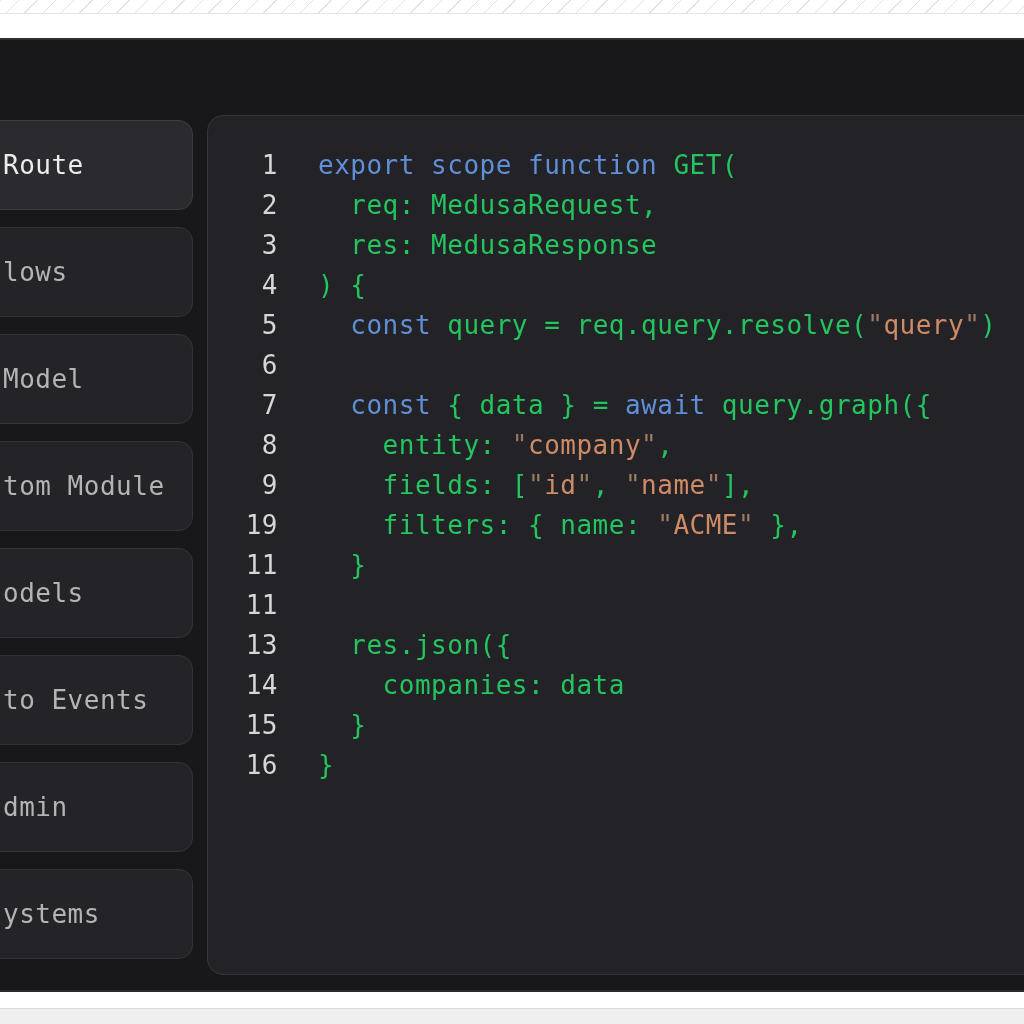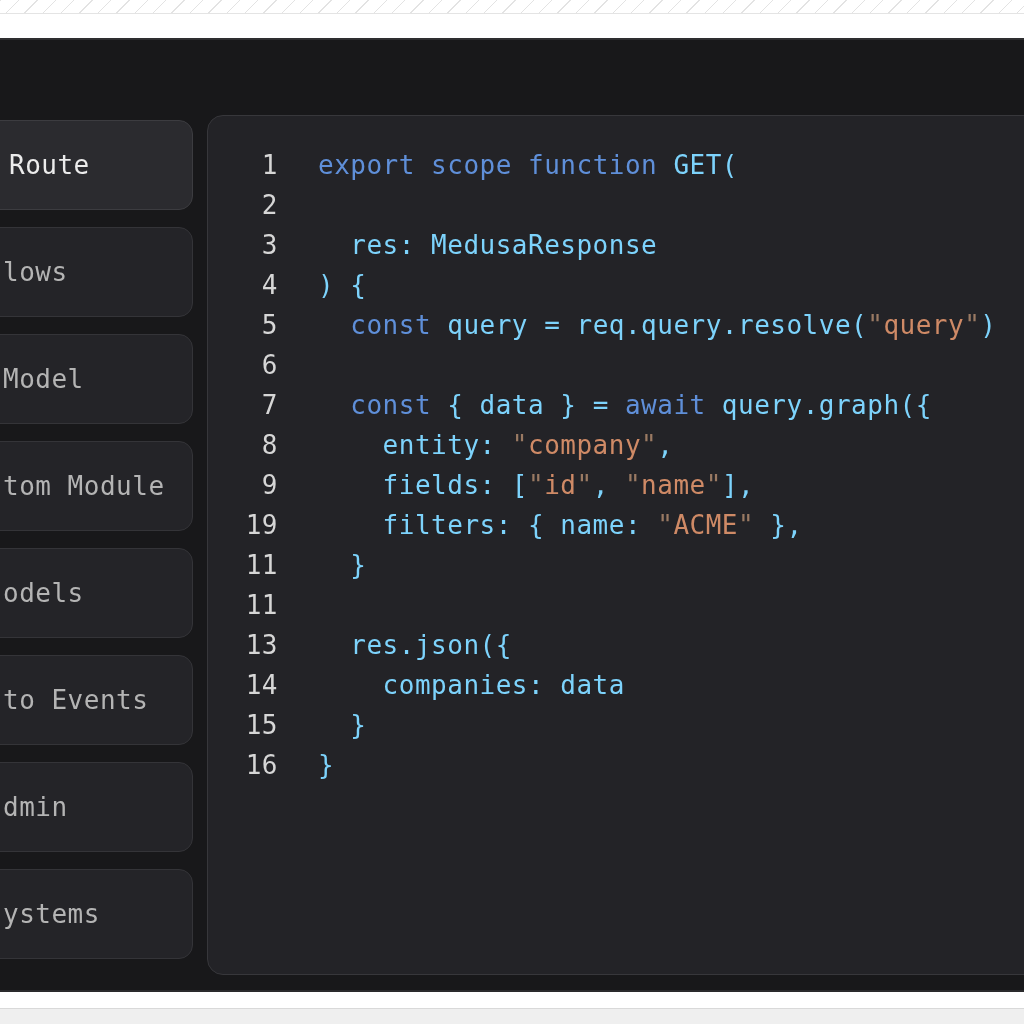--- a/index.html
+++ b/index.html
@@ -15,30 +15,30 @@
   
   .dark-section { position:absolute; left:0; top:38px; width:1024px; height:954px;
     background:#18181a; border-top:2px solid #2e2e30; border-bottom:2px solid #2a2a2c; }
 
   
   .sb-card { position:absolute; left:-182px; width:375px; height:90px;
     background:#242428; border:1px solid #343438; border-radius:14px; cursor:pointer; }
   .sb-card.active { background:#2b2b2f; border-color:#3c3c40; }
   .sb-label { position:absolute; left:184px; top:50%; transform:translateY(-50%);
     font-size:26px; font-weight:500; letter-spacing:.5px; color:#b4b4b4; white-space:pre; }
-  .sb-card.active .sb-label { color:#ececec;margin-left:6px; }
+  .sb-card.active .sb-label { color:#ececec; }
 
   
   .code-panel { position:absolute; left:207px; top:75px; width:847px; height:860px;
     background:#232327; border:1px solid #37373b; border-radius:16px; overflow:hidden; }
   .code { padding:29px 0 0 37px; font-size:26px; font-weight:500; letter-spacing:.5px; }
   .row { display:flex; height:40px; line-height:40px; white-space:pre; }
   .ln { width:33px; text-align:right; margin-right:40px; color:#d6d6d6; flex:none; }
   .lc { color:#e9e9e7; }
-  .tk-d { color:#7dd3fc; }
+  .tk-d { color:#22c55e; }
   .tk-k { color:#5f8fd9; }
   .tk-s { color:#cf8a66; }
   .tk-q { color:#9a7a63; }
 
   
   .bottom-gray { position:absolute; left:0; top:1008px; width:1024px; height:16px;
     background:#efefef; border-top:1px solid #d9d9d9; }
 </style>
 </head>
 <body>
@@ -70,21 +70,21 @@
           <span class="sb-label">dmin</span>
         </div>
         <div class="sb-card" style="top: 829px;">
           <span class="sb-label">ystems</span>
         </div>
       </div>
 
     <div class="code-panel">
       <div class="code" id="code-block">
           <div class="row"><span class="ln">1</span><span class="lc"><span class="tk-k">export</span><span class="tk-d"> </span><span class="tk-k">scope</span><span class="tk-d"> </span><span class="tk-k">function</span><span class="tk-d"> GET(</span></span></div>
-          <div class="row"><span class="ln">2</span></div>
+          <div class="row"><span class="ln">2</span><span class="lc"><span class="tk-d">  req: MedusaRequest,</span></span></div>
           <div class="row"><span class="ln">3</span><span class="lc"><span class="tk-d">  res: MedusaResponse</span></span></div>
           <div class="row"><span class="ln">4</span><span class="lc"><span class="tk-d">) {</span></span></div>
           <div class="row"><span class="ln">5</span><span class="lc"><span class="tk-d">  </span><span class="tk-k">const</span><span class="tk-d"> query = req.query.resolve(</span><span class="tk-q">"</span><span class="tk-s">query</span><span class="tk-q">"</span><span class="tk-d">)</span></span></div>
           <div class="row"><span class="ln">6</span><span class="lc"></span></div>
           <div class="row"><span class="ln">7</span><span class="lc"><span class="tk-d">  </span><span class="tk-k">const</span><span class="tk-d"> { data } = </span><span class="tk-k">await</span><span class="tk-d"> query.graph({</span></span></div>
           <div class="row"><span class="ln">8</span><span class="lc"><span class="tk-d">    entity: </span><span class="tk-q">"</span><span class="tk-s">company</span><span class="tk-q">"</span><span class="tk-d">,</span></span></div>
           <div class="row"><span class="ln">9</span><span class="lc"><span class="tk-d">    fields: [</span><span class="tk-q">"</span><span class="tk-s">id</span><span class="tk-q">"</span><span class="tk-d">, </span><span class="tk-q">"</span><span class="tk-s">name</span><span class="tk-q">"</span><span class="tk-d">],</span></span></div>
           <div class="row"><span class="ln">19</span><span class="lc"><span class="tk-d">    filters: { name: </span><span class="tk-q">"</span><span class="tk-s">ACME</span><span class="tk-q">"</span><span class="tk-d"> },</span></span></div>
           <div class="row"><span class="ln">11</span><span class="lc"><span class="tk-d">  }</span></span></div>
           <div class="row"><span class="ln">11</span><span class="lc"></span></div>

